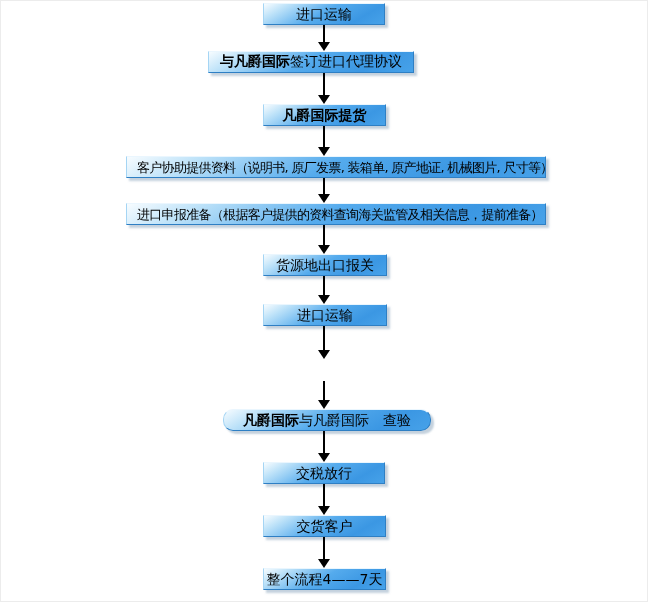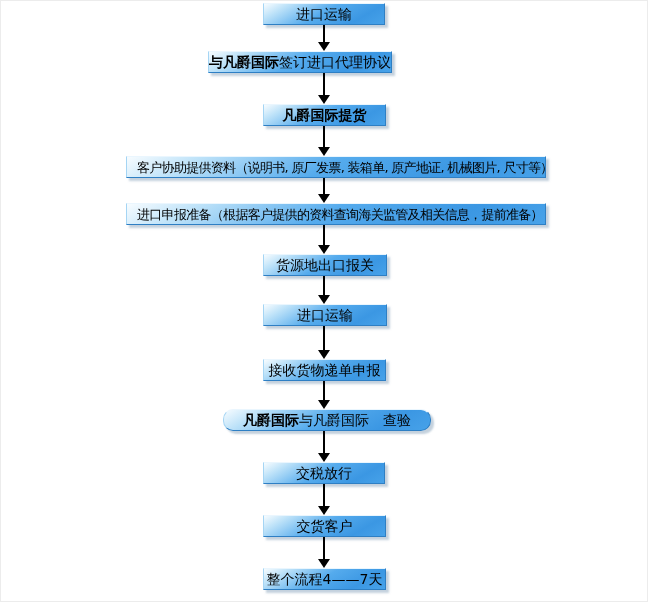--- a/index.html
+++ b/index.html
@@ -55,21 +55,21 @@
 </style>
 </head>
 <body>
 
 <div class="canvas">
 
   <div class="node" style="left:262px; top:2px;   width:122px;">
       <b></b>
       <span>进口运输</span>
     </div>
-  <div class="node" style="left:207px; top:50px;  width:184px;">
+  <div class="node" style="left:207px; top:50px;  width:206px;font-family:Liberation Serif, serif;">
       <b>与凡爵国际</b>
       <span>签订进口代理协议</span>
     </div>
   <div class="node" style="left:262px; top:103px; width:123px;">
       <b>凡爵国际提货</b>
       <span></span>
     </div>
   <div class="node wide" style="left:125px; top:155px; width:420px;">
       <b></b>
       <span>客户协助提供资料（说明书, 原厂发票, 装箱单, 原产地证, 机械图片, 尺寸等）</span>
@@ -78,24 +78,20 @@
       <b></b>
       <span>进口申报准备（根据客户提供的资料查询海关监管及相关信息，提前准备）</span>
     </div>
   <div class="node" style="left:262px; top:253px; width:124px;">
       <b></b>
       <span>货源地出口报关</span>
     </div>
   <div class="node" style="left:262px; top:303px; width:124px;">
       <b></b>
       <span>进口运输</span>
-    </div>
-  <div class="node" style="left:262px; top:358px; width:123px;">
-      <b></b>
-      <span>接收货物递单申报</span>
     </div>
   <div class="node" style="left:222px; top:408px; width:208px;border-radius:10px;">
       <b>凡爵国际</b>
       <span>与凡爵国际　查验</span>
     </div>
   <div class="node" style="left:262px; top:514px; width:123px;">
       <b></b>
       <span>交货客户</span>
     </div>
   <div class="node" style="left:262px; top:461px; width:122px;">

